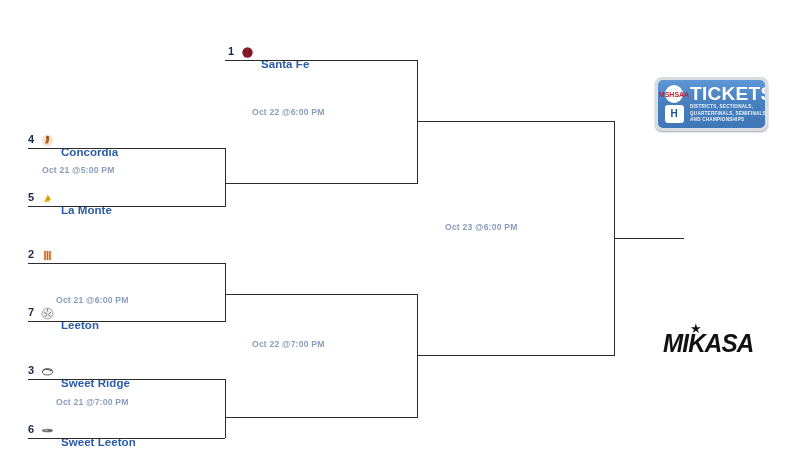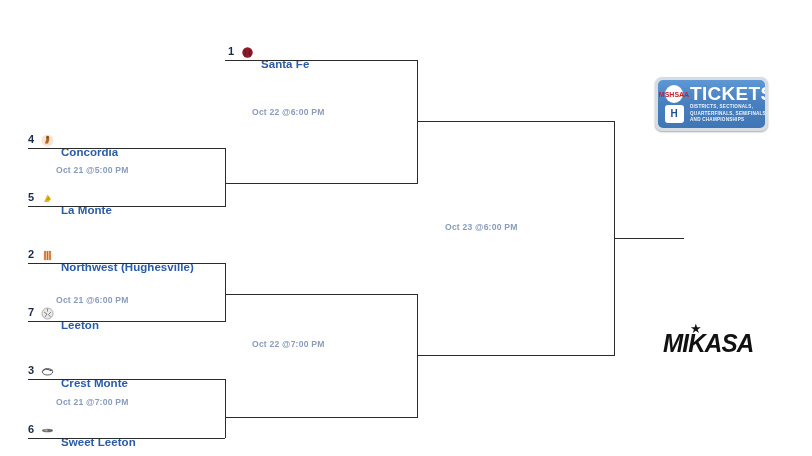--- a/index.html
+++ b/index.html
@@ -190,21 +190,21 @@
       <svg width="13" height="13" viewBox="0 0 13 13">
         <circle cx="6.5" cy="6.5" r="6" fill="#f3e6d6"></circle>
         <path d="M4 9.5 L6 3 L8.5 5 L7 9.5 Z" fill="#b5651d"></path>
         <circle cx="6.6" cy="3.2" r="1.5" fill="#8c4a12"></circle>
       </svg>
     </span>
     <span class="team-name">Concordia</span>
   </div>
   <div class="uline" style="left:28px; top:148px; width:197px;"></div>
 
-  <div class="gtime" style="left:56px; top:165px;">Oct 21 @5:00 PM</div>
+  <div class="gtime" style="left:42px; top:165px;">Oct 21 @5:00 PM</div>
 
   <div class="team" style="left:28px; top:188px;">
     <span class="seed">5</span>
     <span class="team-logo">
       <svg width="13" height="13" viewBox="0 0 13 13">
         <path d="M3 10 L6.5 2.5 L10 7 L7.5 10 Z" fill="#e8b923"></path>
         <path d="M5 8.5 L7.5 4 L9 7.5 Z" fill="#c99a10"></path>
       </svg>
     </span>
     <span class="team-name">La Monte</span>
@@ -214,21 +214,20 @@
   <div class="vline" style="left:225px; top:148px; height:59px;"></div>
 
   <div class="team" style="left:28px; top:245px;">
     <span class="seed">2</span>
     <span class="team-logo">
       <svg width="13" height="13" viewBox="0 0 13 13">
         <rect x="2.5" y="1.5" width="8" height="10" rx="1" fill="#f0e3d2"></rect>
         <path d="M4 2 L4 11 M6.5 2 L6.5 11 M9 2 L9 11" stroke="#d2691e" stroke-width="1.6"></path>
       </svg>
     </span>
-    <span class="team-name">Northwest (Hughesville)</span>
   </div>
   <div class="uline" style="left:28px; top:263px; width:197px;"></div>
 
   <div class="gtime" style="left:56px; top:295px;">Oct 21 @6:00 PM</div>
 
   <div class="team" style="left:28px; top:303px;">
     <span class="seed">7</span>
     <span class="team-logo">
       <svg width="13" height="13" viewBox="0 0 13 13">
         <circle cx="6.5" cy="6.5" r="5.5" fill="#e9e9e9" stroke="#9a9a9a" stroke-width="0.8"></circle>
@@ -242,21 +241,21 @@
 
   <div class="team" style="left:28px; top:361px;">
     <span class="seed">3</span>
     <span class="team-logo">
       <svg width="13" height="13" viewBox="0 0 13 13">
         <ellipse cx="6.5" cy="6.8" rx="5.2" ry="3.2" fill="#ffffff" stroke="#4a4a4a" stroke-width="0.9"></ellipse>
         <path d="M2 6 Q4 3 7 4.5 Q10 6 11.5 5" stroke="#4a4a4a" stroke-width="1" fill="none"></path>
         <circle cx="9.6" cy="5.6" r="0.7" fill="#4a4a4a"></circle>
       </svg>
     </span>
-    <span class="team-name">Crest Monte</span>
+    <span class="team-name">Sweet Ridge</span>
   </div>
   <div class="uline" style="left:28px; top:379px; width:197px;"></div>
 
   <div class="gtime" style="left:56px; top:397px;">Oct 21 @7:00 PM</div>
 
   <div class="team" style="left:28px; top:420px;">
     <span class="seed">6</span>
     <span class="team-logo">
       <svg width="13" height="13" viewBox="0 0 13 13">
         <ellipse cx="6.5" cy="6.5" rx="5.5" ry="1.8" fill="#6b6b6b"></ellipse>

